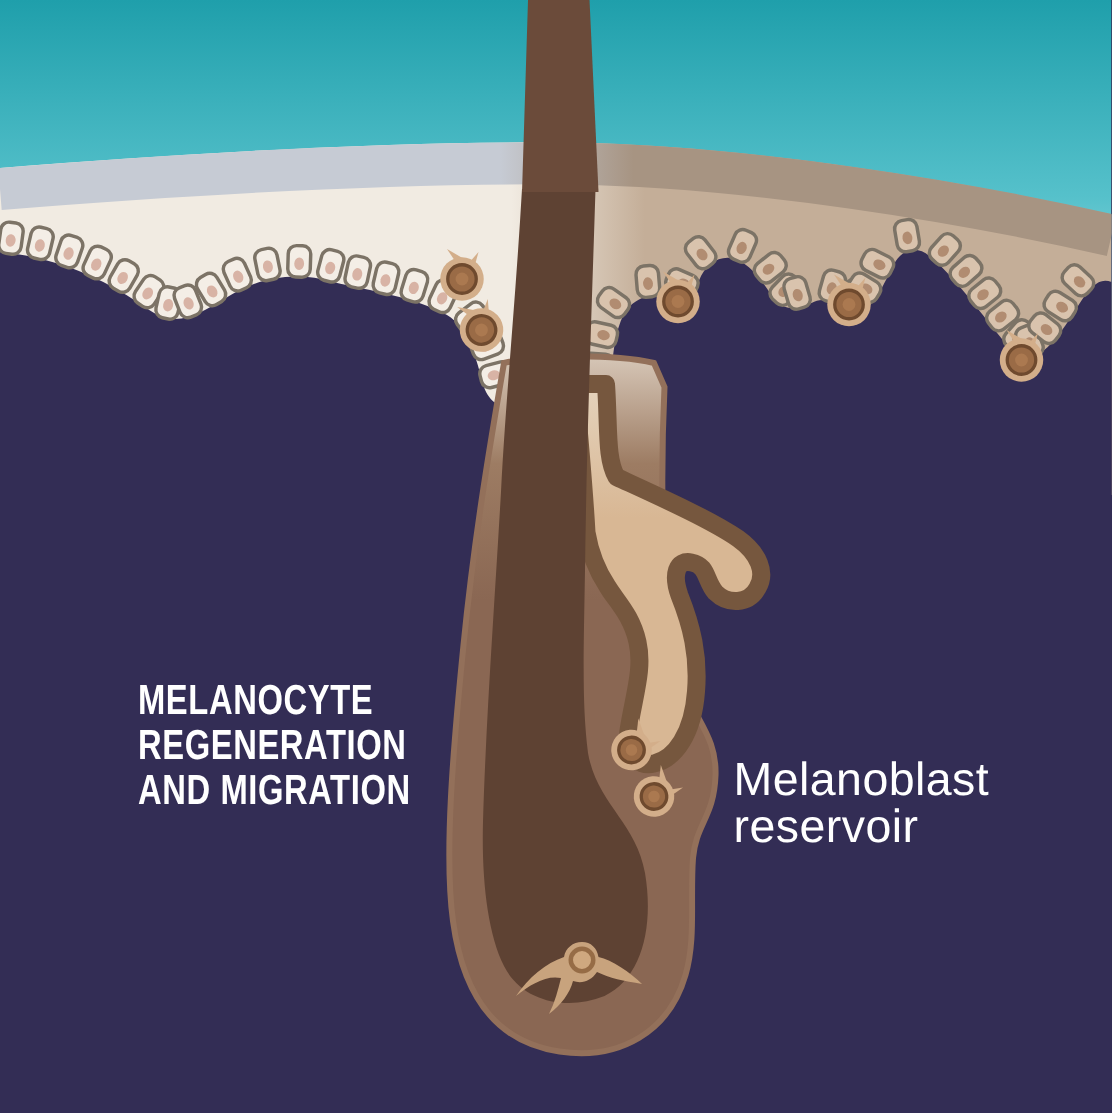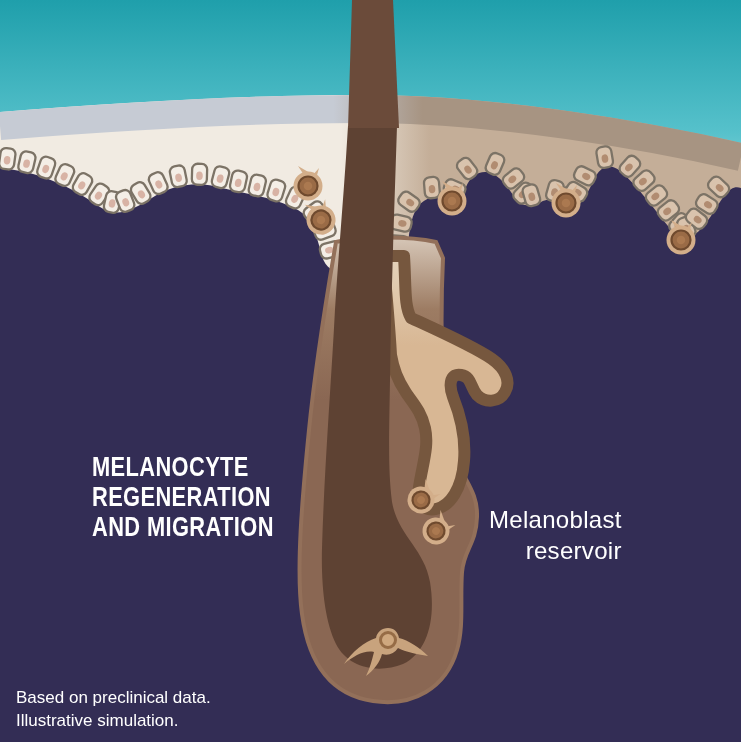--- a/index.html
+++ b/index.html
@@ -2,21 +2,21 @@
 <html><head>
 <meta charset="utf-8">
 <style>
   html,body{margin:0;padding:0;background:#332d55;}
   .stage{position:relative;width:741px;height:742px;overflow:hidden;
          font-family:"Liberation Sans",sans-serif;}
   .stage svg{position:absolute;left:0;top:0;display:block;}
   .overlay{position:absolute;color:#ffffff;white-space:pre-line;}
   .heading{left:92px;top:452px;font-size:28px;font-weight:700;line-height:30px;
            letter-spacing:.5px;transform:scaleX(.78);transform-origin:left top;}
-  .reservoir-label{left:489px;top:504px;font-size:24px;line-height:31px;letter-spacing:.3px;text-align:right;}
+  .reservoir-label{left:489px;top:504px;font-size:31px;line-height:31px;letter-spacing:.3px;}
   .follicle-label{left:154px;top:644px;font-size:23.5px;letter-spacing:.3px;}
   .disclaimer{left:16px;top:686px;font-size:17px;line-height:23px;}
 </style>
 </head>
 <body>
 
 <div class="stage">
 <svg width="741" height="742" viewBox="0 0 741 742">
   <defs>
     <linearGradient id="skyGrad" x1="0" y1="0" x2="0" y2="1">
@@ -332,15 +332,13 @@
              C -24,10 -34,16 -44,24 C -36,12 -24,2 -12,-2 C -11,-8 -6,-12 0,-12 Z" fill="#c8a37d"></path>
     <circle r="7.5" stroke-width="3" fill="#cfa87f" stroke="#966c46"></circle>
   </g>
 </svg>
 
 <div class="overlay heading">MELANOCYTE
 REGENERATION
 AND MIGRATION</div>
 <div class="overlay reservoir-label">Melanoblast
 reservoir</div>
-<div class="overlay disclaimer">Based on preclinical data.
-Illustrative simulation.</div>
 </div>
 
 </body></html>

